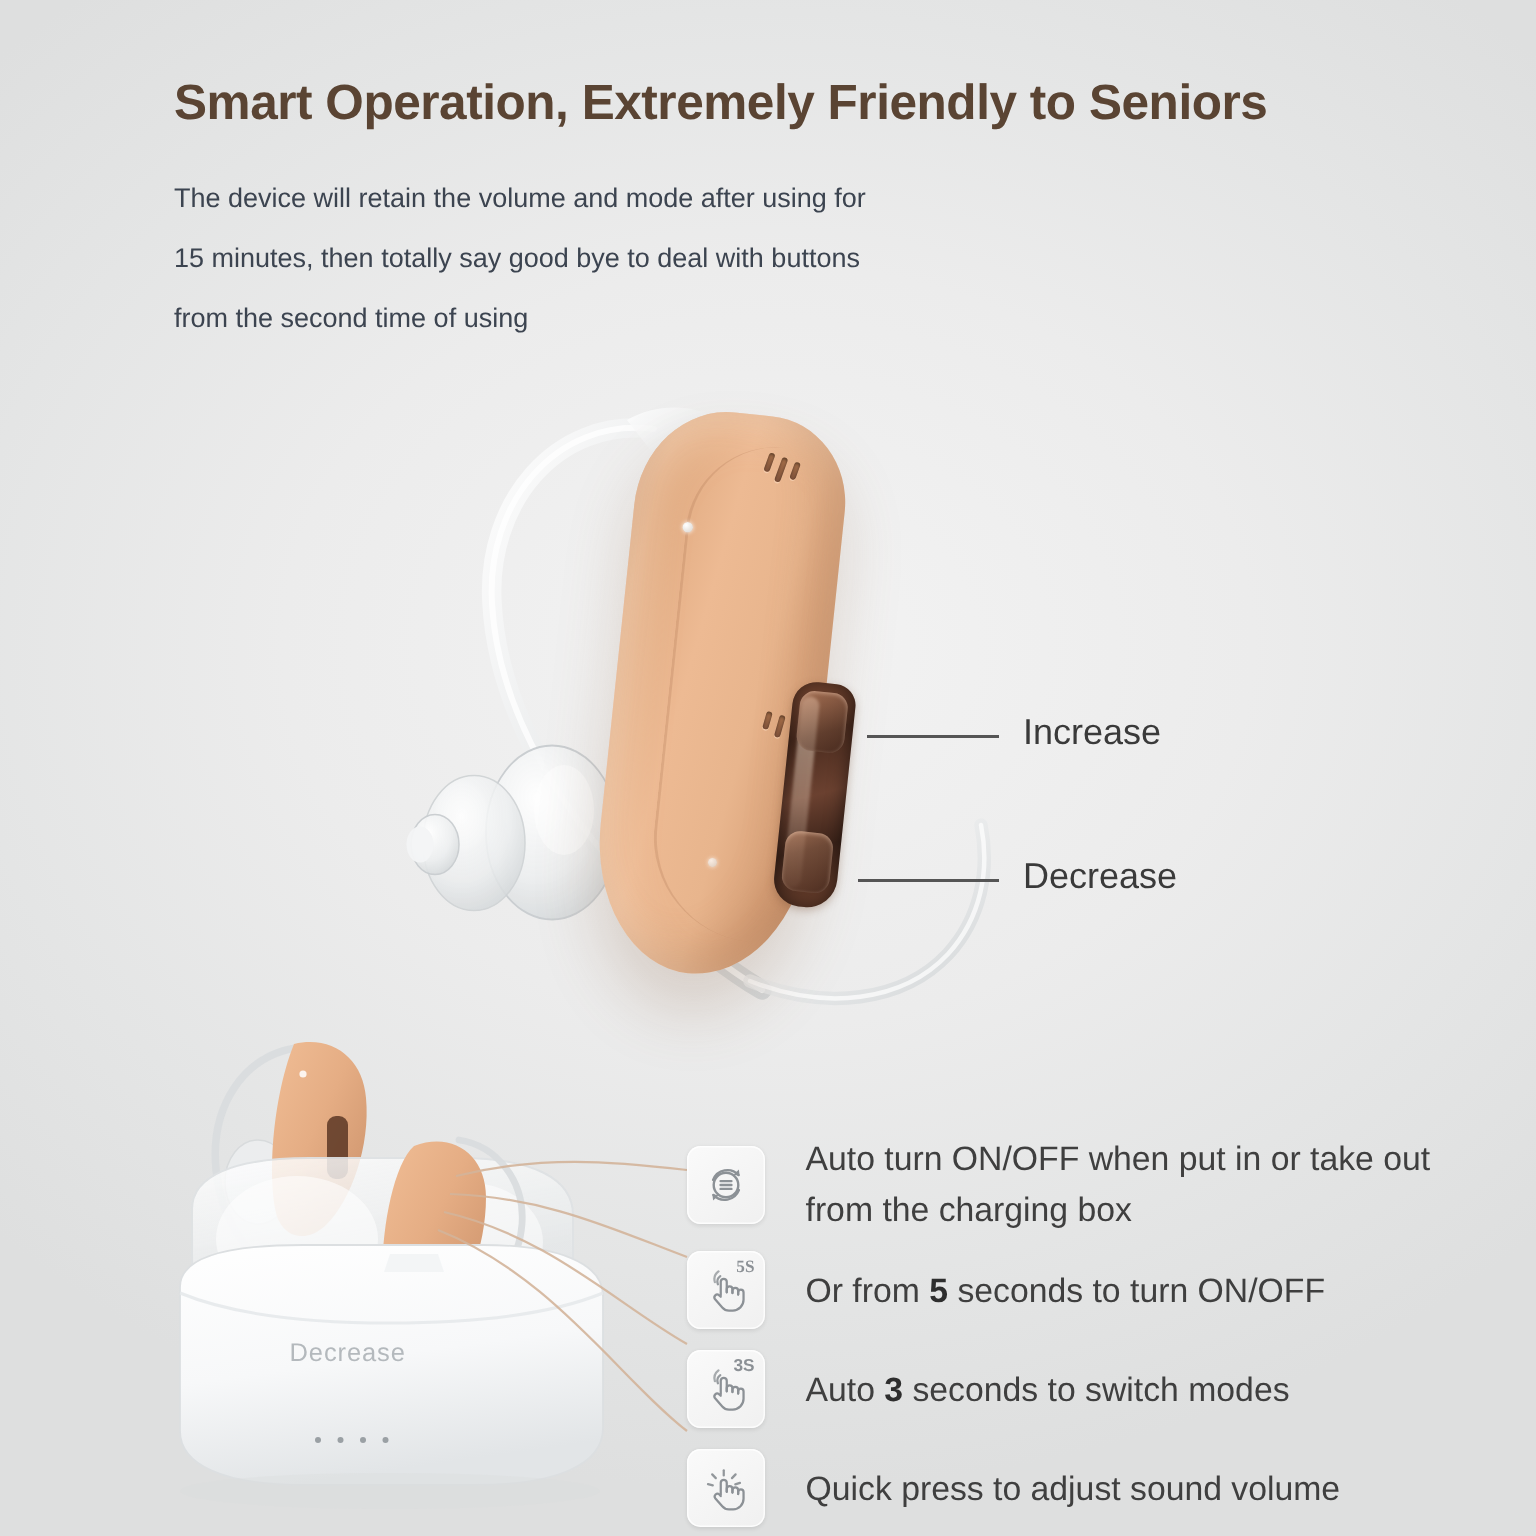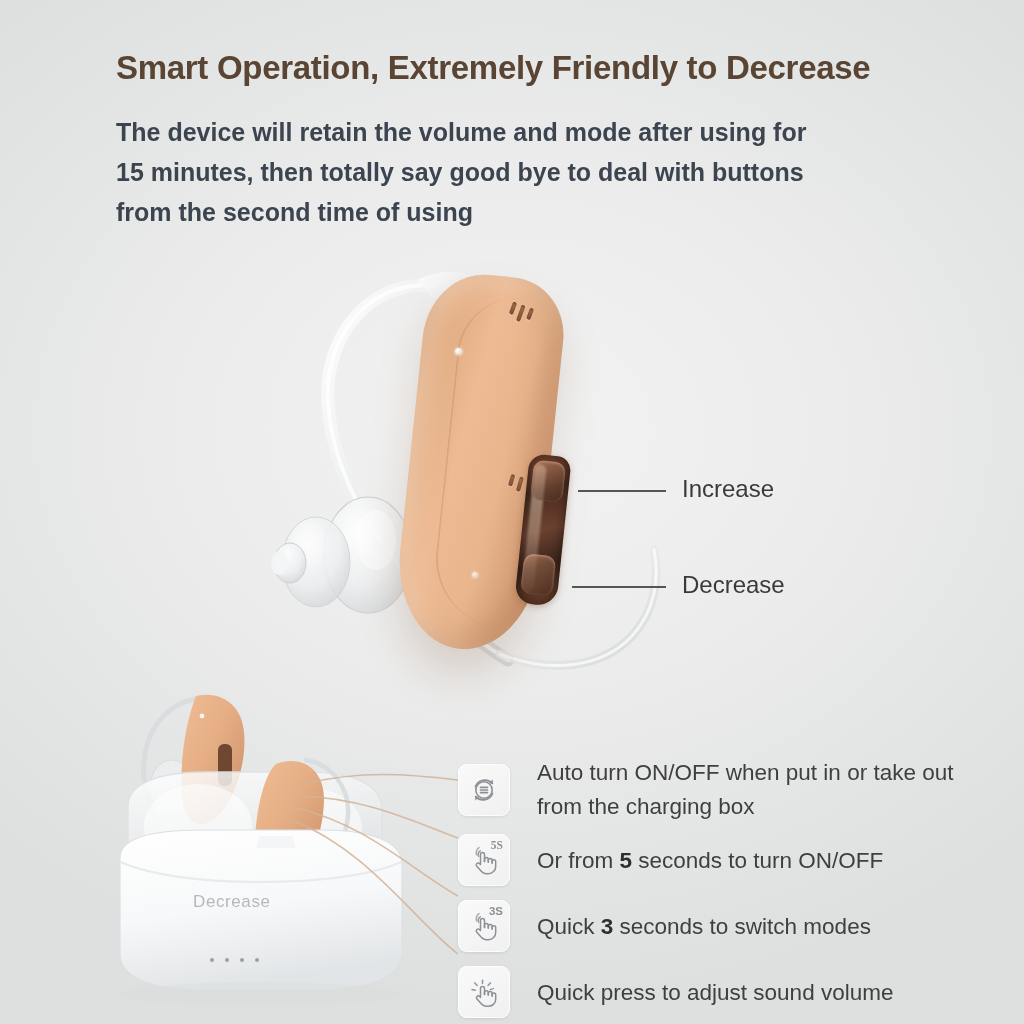--- a/index.html
+++ b/index.html
@@ -13,21 +13,21 @@
   .page{position:absolute;inset:0;}
 
   
   .title{
     position:absolute;left:116px;top:48px;width:830px;
     font-size:33px;font-weight:700;letter-spacing:-.3px;
     color:#5a4433;line-height:1.2;white-space:nowrap;
   }
   .subtitle{
     position:absolute;left:116px;top:112px;width:800px;
-    font-size:25px;line-height:40px;color:#3c4450;font-weight:700;
+    font-size:18px;line-height:40px;color:#3c4450;font-weight:400;
   }
   .subtitle span{display:block;}
 
   
   .device-stage{position:absolute;left:250px;top:250px;width:460px;height:440px;}
 
   
   .hook{position:absolute;left:0;top:0;width:460px;height:440px;overflow:visible;}
 
   
@@ -117,21 +117,21 @@
   .ftext b{font-weight:700;color:#2e2e2e;}
   .two-line{line-height:34px;}
 
   .brandline{position:absolute;}
 </style>
 </head>
 <body>
 
 <div class="page">
 
-  <div class="title">Smart Operation, Extremely Friendly to Decrease</div>
+  <div class="title">Smart Operation, Extremely Friendly to Seniors</div>
   <div class="subtitle">
     <span>The device will retain the volume and mode after using for</span>
     <span>15 minutes, then totally say good bye to deal with buttons</span>
     <span>from the second time of using</span>
   </div>
 
   <div class="device-stage">
 
     <svg class="hook" viewBox="0 0 460 440">
       <defs>
@@ -298,21 +298,21 @@
           <path d="M21.3,19 L21.3,17.4 a1.9,1.9 0 0 1 3.8,0 L25.1,20"></path>
           <path d="M25.1,20 L25.1,18.6 a1.8,1.8 0 0 1 3.6,0 L28.7,23.5
                    a7.2,7.2 0 0 1 -7.2,7.2 L19,30.7 a6,6 0 0 1 -4.5,-2.1 L9.6,23
                    a1.9,1.9 0 0 1 2.7,-2.6 L13.5,21.5"></path>
           <path d="M11.6,13.2 a4.6,4.6 0 0 1 1.6,-5.4" opacity=".9"></path>
           <path d="M9.6,11.8 a6.6,6.6 0 0 1 2.4,-7.2" opacity=".75"></path>
         </svg>
         <span style="position:absolute;right:7px;top:5px;font-size:11.5px;color:#8c9196;font-weight:700;">3S</span>
       </div>
       <div class="ftext">
-        <span>Quick </span><b>3</b><span> seconds to switch modes</span>
+        <span>Auto </span><b>3</b><span> seconds to switch modes</span>
       </div>
     </div>
 
     <div class="frow">
       <div class="ibox">
         <svg width="34" height="34" viewBox="0 0 34 34" fill="none" stroke="#8c9196" stroke-width="1.5" stroke-linecap="round" stroke-linejoin="round">
           <path d="M13.5,21.5 L13.5,13.5 a2,2 0 0 1 4,0 L17.5,19.5"></path>
           <path d="M17.5,19.5 L17.5,17.6 a1.9,1.9 0 0 1 3.8,0 L21.3,20"></path>
           <path d="M21.3,20 L21.3,18.5 a1.9,1.9 0 0 1 3.8,0 L25.1,21"></path>
           <path d="M25.1,21 L25.1,19.7 a1.8,1.8 0 0 1 3.6,0 L28.7,24.2

